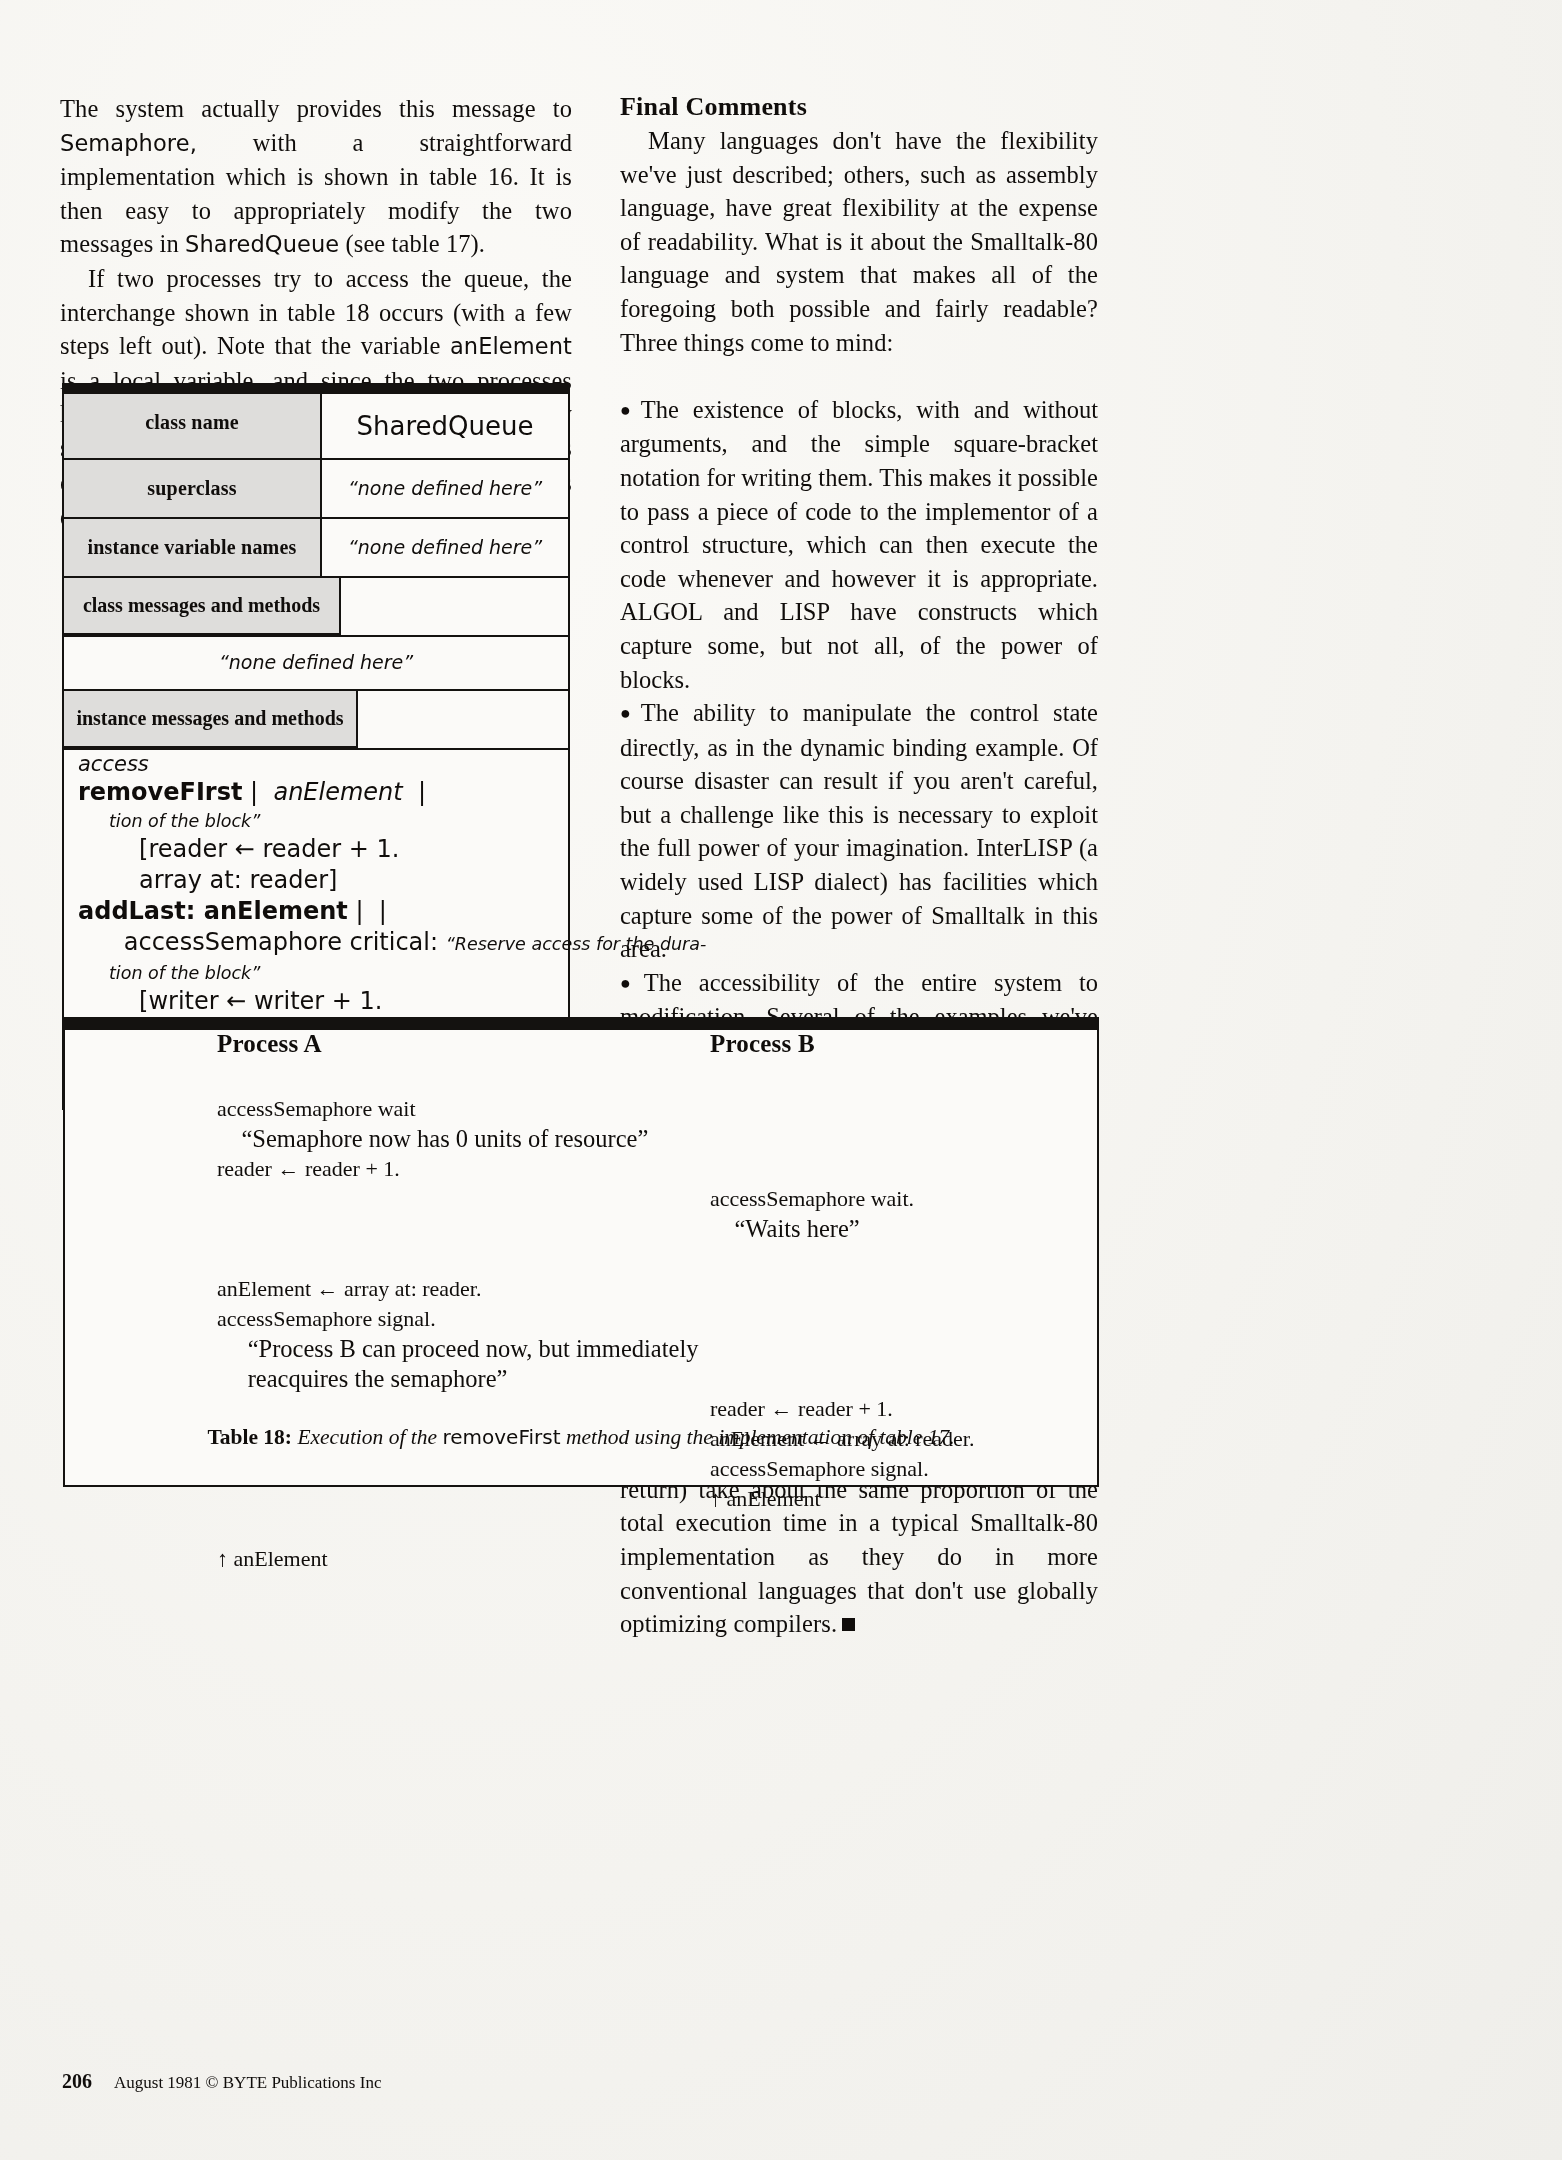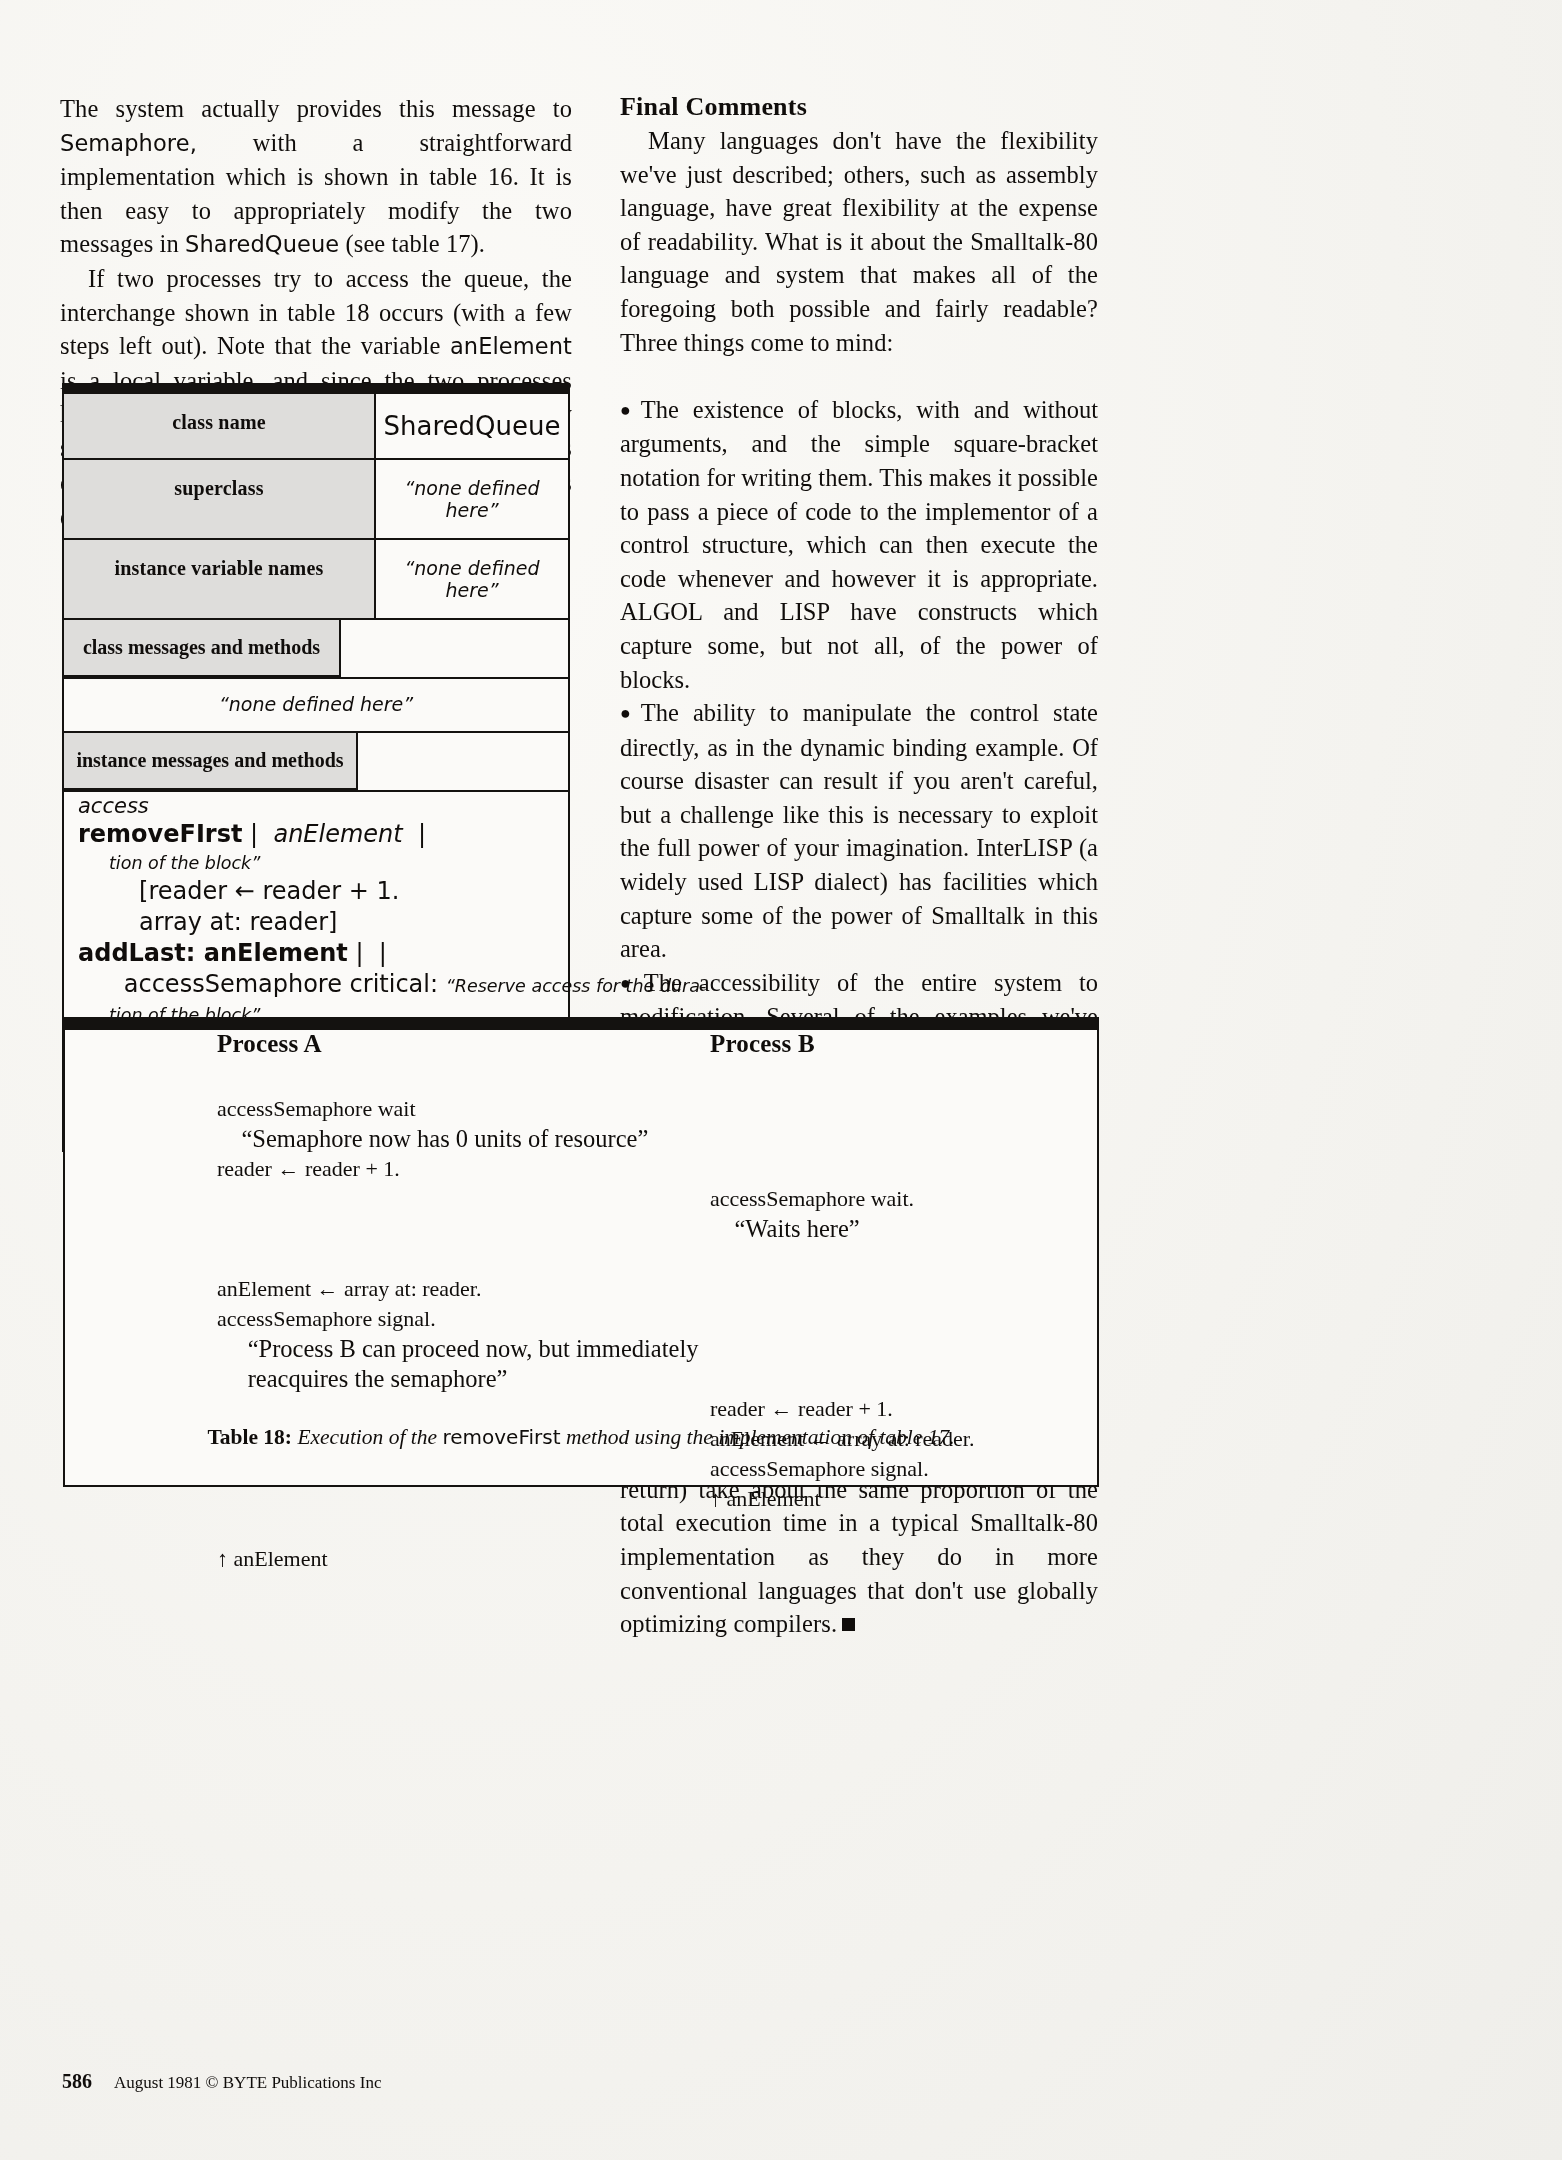--- a/index.html
+++ b/index.html
@@ -84,21 +84,21 @@
   }
   #table17 .toprule {
     height: 9px;
     background: #141210;
   }
   .t17row {
     display: flex;
     border-bottom: 2px solid #141210;
   }
   .t17label {
-    width: 312px;
+    width: 258px;
     box-sizing: border-box;
     background: #dedddb;
     border-right: 2px solid #141210;
     padding: 17px 0 17px 0;
     text-align: center;
     font-size: 20px;
     font-weight: bold;
     letter-spacing: .2px;
   }
   .t17value {
@@ -365,16 +365,16 @@
       <div class="t18caption">
         <span class="cn">Table 18:</span>
         <span class="ci">Execution of the</span>
         <span class="cs">removeFirst</span>
         <span class="ci">method using the implementation of table 17.</span>
       </div>
     </div>
   </div>
 
   <div id="footer">
-    <span class="pno">586</span><span>August 1981 © BYTE Publications Inc</span>
+    <span class="pno">206</span><span>August 1981 © BYTE Publications Inc</span>
   </div>
 
 </div>
 
 </body></html>

